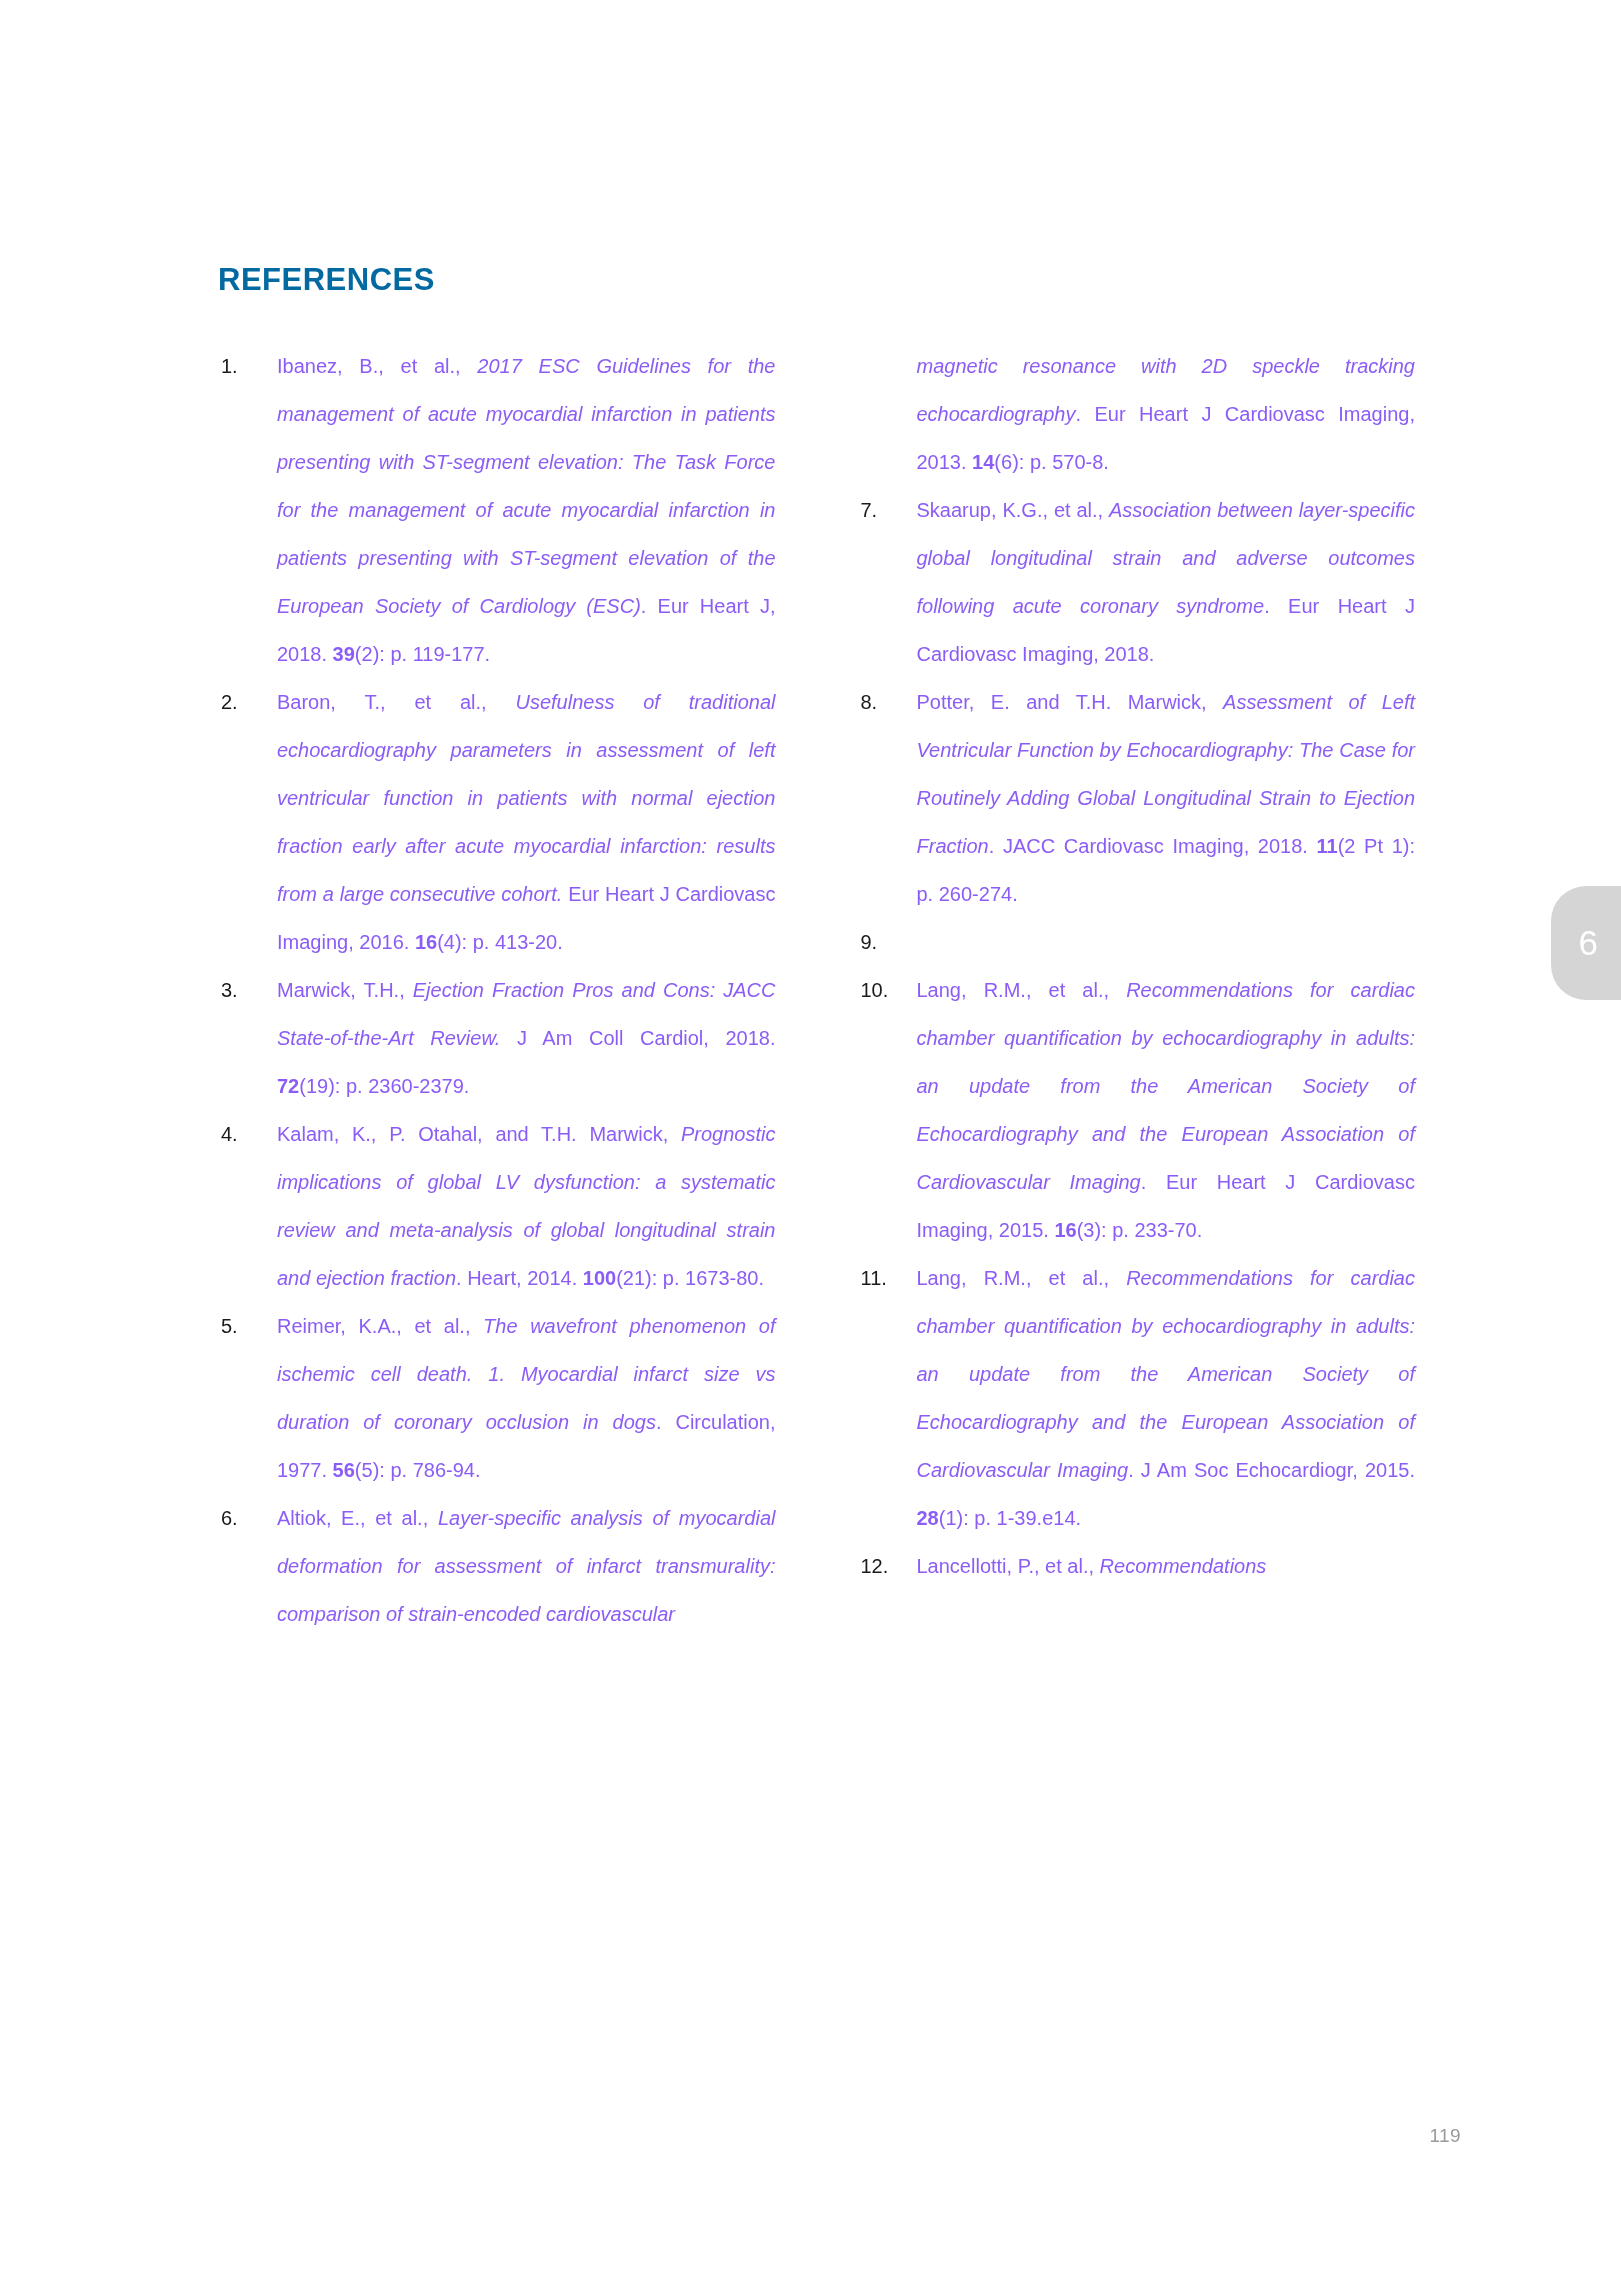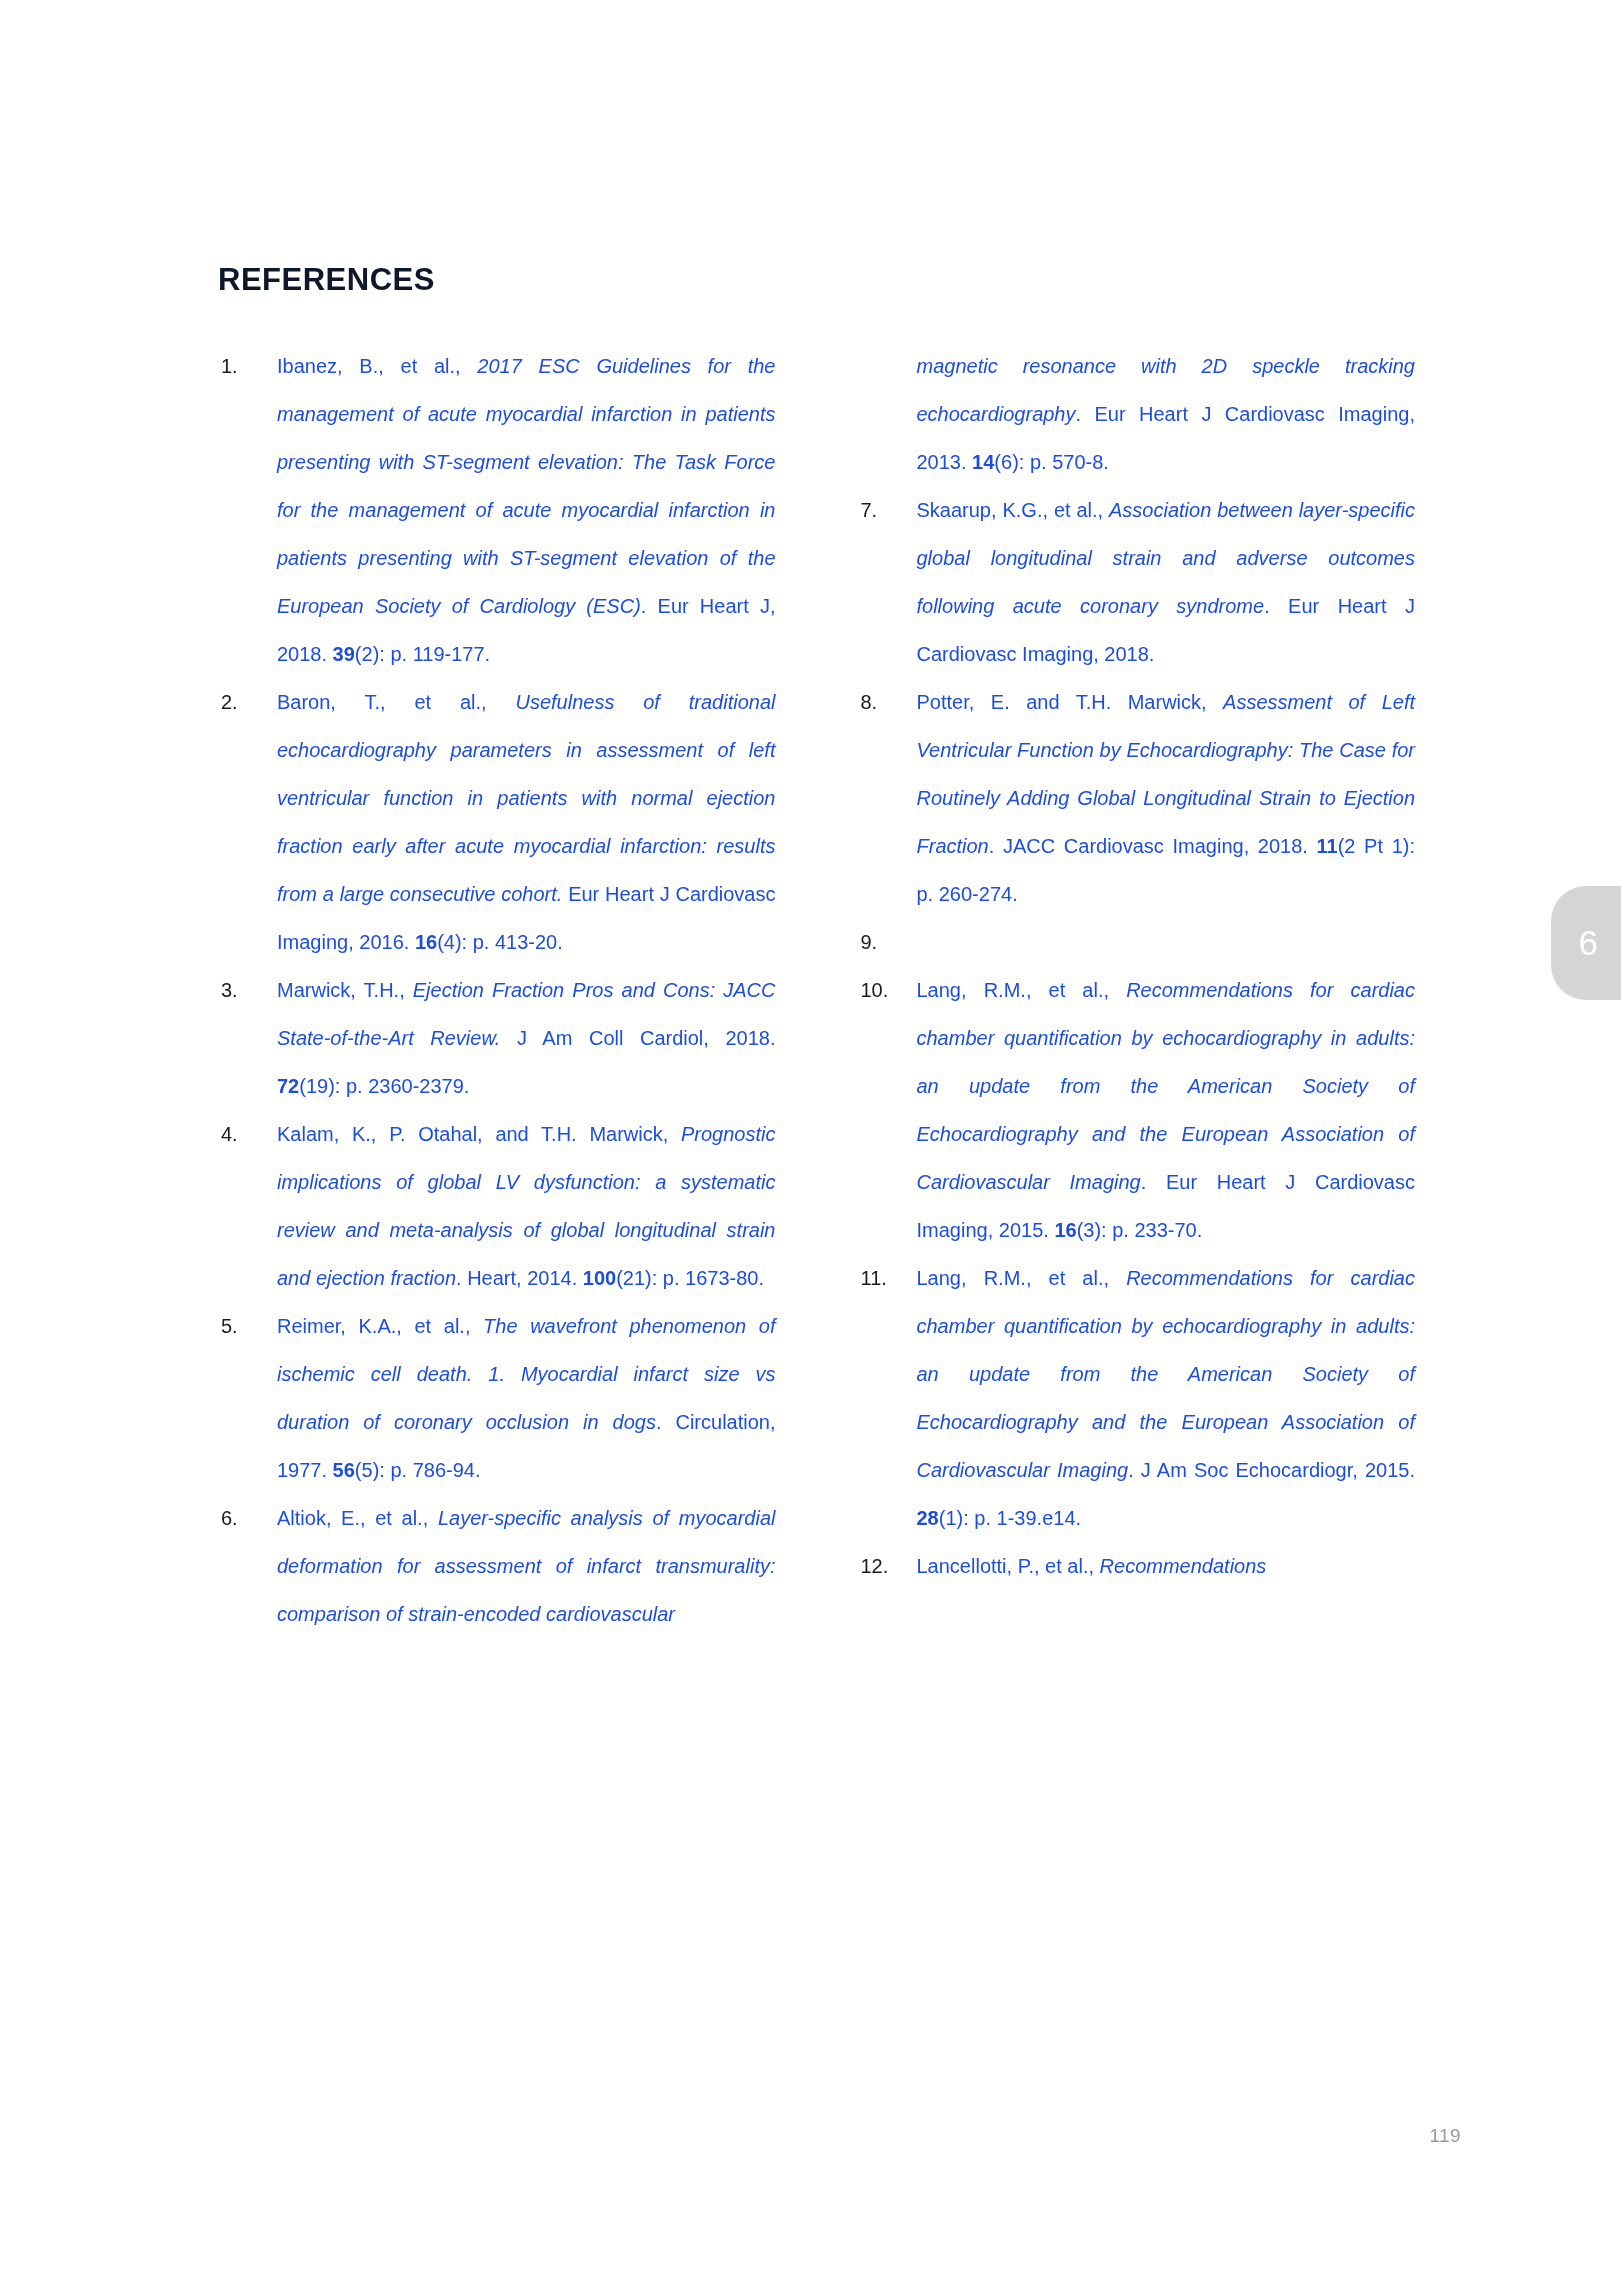--- a/index.html
+++ b/index.html
@@ -20,21 +20,21 @@
     inset: 0;
     background: #ffffff;
   }
   .page-title {
     position: absolute;
     left: 218px;
     top: 241px;
     font-size: 31px;
     font-weight: bold;
     letter-spacing: 0.5px;
-    color: #0f172a;
+    color: #0369a1;
   }
   .columns {
     position: absolute;
     left: 218px;
     top: 342px;
     width: 1197px;
     display: flex;
     gap: 82px;
   }
   .col {
@@ -59,21 +59,21 @@
     text-align: left;
     padding-left: 3px;
     box-sizing: border-box;
   }
   .body {
     flex: 1 1 auto;
     font-size: 20px;
     line-height: 48px;
     text-align: justify;
     text-justify: inter-word;
-    color: #1d4ed8;
+    color: #8b5cf6;
     hyphens: manual;
   }
   .body em {
     font-style: italic;
   }
   .body b {
     font-weight: bold;
   }
   .page-number {
     position: absolute;

